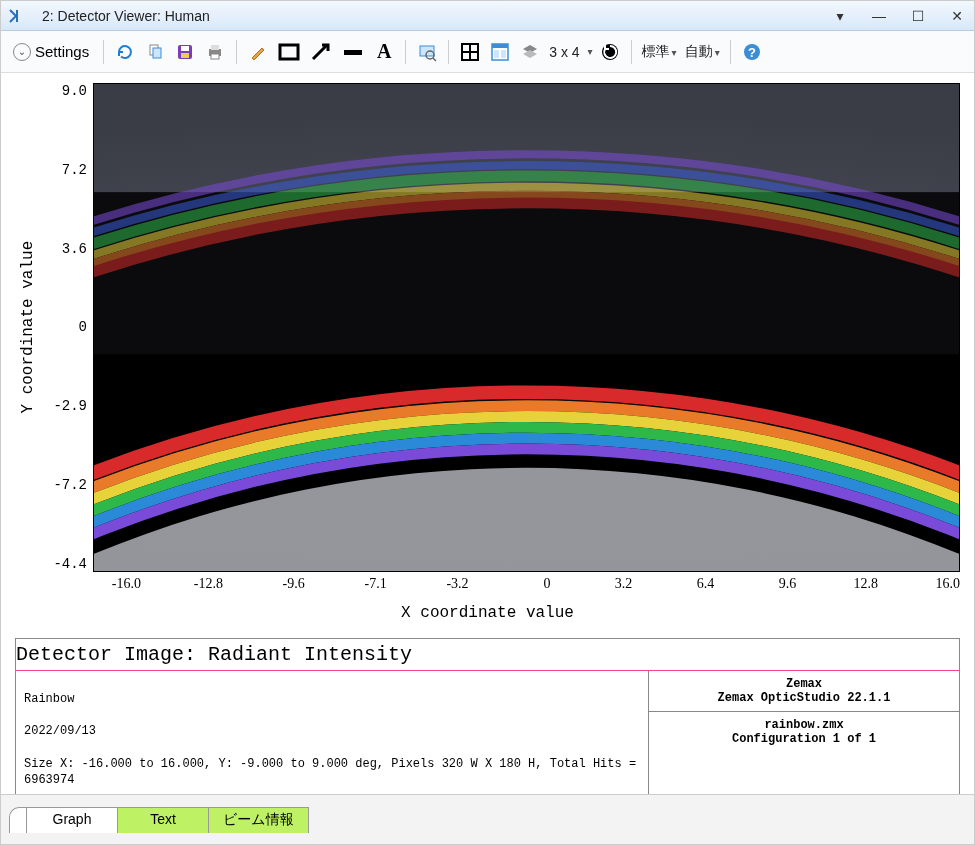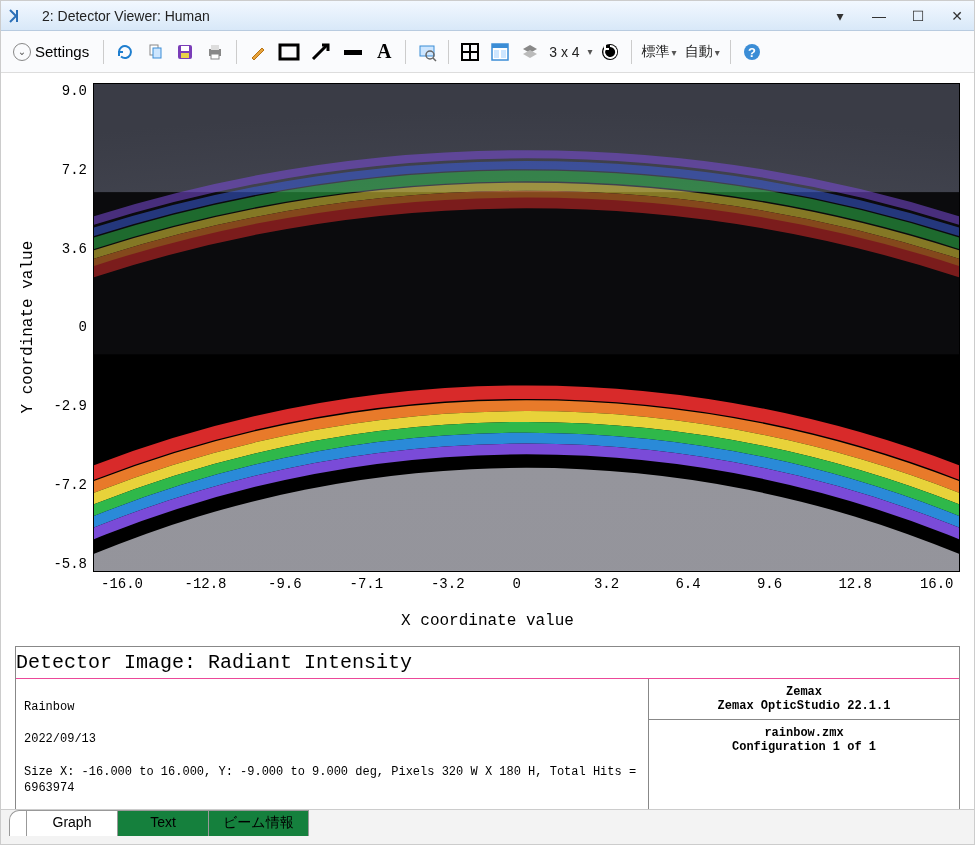--- a/index.html
+++ b/index.html
@@ -128,26 +128,26 @@
     margin-left: 86px; 
   }
   .x-ticks {
     flex: 1;
     display: flex;
     justify-content: space-between;
     font-family: "Consolas","Courier New",monospace;
     font-size: 14px;
     margin-top: 4px;
   }
-  .x-ticks span { min-width: 40px; text-align: left; }
+  .x-ticks span { min-width: 40px; text-align: right; font-family: Liberation Serif, serif; }
   .x-label {
     text-align: center;
     font-family: "Consolas","Courier New",monospace;
     font-size: 16px;
-    margin-top: 20px;
+    margin-top: 12px;
   }
   
   .info-panel {
     border: 1px solid #888;
     margin-top: 16px;
     font-family: "Consolas","Courier New",monospace;
     font-size: 12px;
   }
   .info-title {
     font-size: 20px;
@@ -172,43 +172,43 @@
   }
   .info-right .r-top, .info-right .r-bot {
     text-align: center;
     padding: 6px;
     font-weight: bold;
   }
   .info-right .r-top { border-bottom: 1px solid #888; }
   
   .tabs {
     display: flex;
-    align-items: flex-start;
-    height: 35px;
+    align-items: center;
+    height: 50px;
     background: #f3f3f3;
     border-top: 1px solid #ccc;
     padding-left: 8px;
     gap: 0;
   }
   .tab-lead {
     width: 18px; height: 26px;
     border-top: 1px solid #999;
     border-left: 1px solid #999;
     border-top-left-radius: 10px;
     background: #fff;
     margin-right: -1px;
   }
   .tab {
     height: 26px;
     min-width: 92px;
     padding: 3px 14px 0 14px;
     text-align: center;
     border: 1px solid #999;
     border-bottom: none;
-    background: #15803d;
+    background: #bef264;
     font-size: 14px;
     cursor: pointer;
     margin-right: -1px;
   }
   .tab.active {
     background: #fff;
   }
 </style>
 </head>
 <body>
@@ -338,21 +338,21 @@
   <div class="chart-zone">
     <div class="chart-body">
       <div class="y-label-vert">Y coordinate value</div>
       <div class="y-ticks">
         <span>9.0</span>
         <span>7.2</span>
         <span>3.6</span>
         <span>0</span>
         <span>-2.9</span>
         <span>-7.2</span>
-        <span>-5.8</span>
+        <span>-4.4</span>
       </div>
       <div class="plot">
         <svg viewBox="0 0 320 180" preserveAspectRatio="none">
           <defs>
             <radialGradient id="sky" cx="50%" cy="170%" r="160%">
               <stop offset="0%" stop-color="#5a5c66"></stop>
               <stop offset="60%" stop-color="#4a4c58"></stop>
               <stop offset="100%" stop-color="#3a3c46"></stop>
             </radialGradient>
             <radialGradient id="ground" cx="50%" cy="-280%" r="320%">

